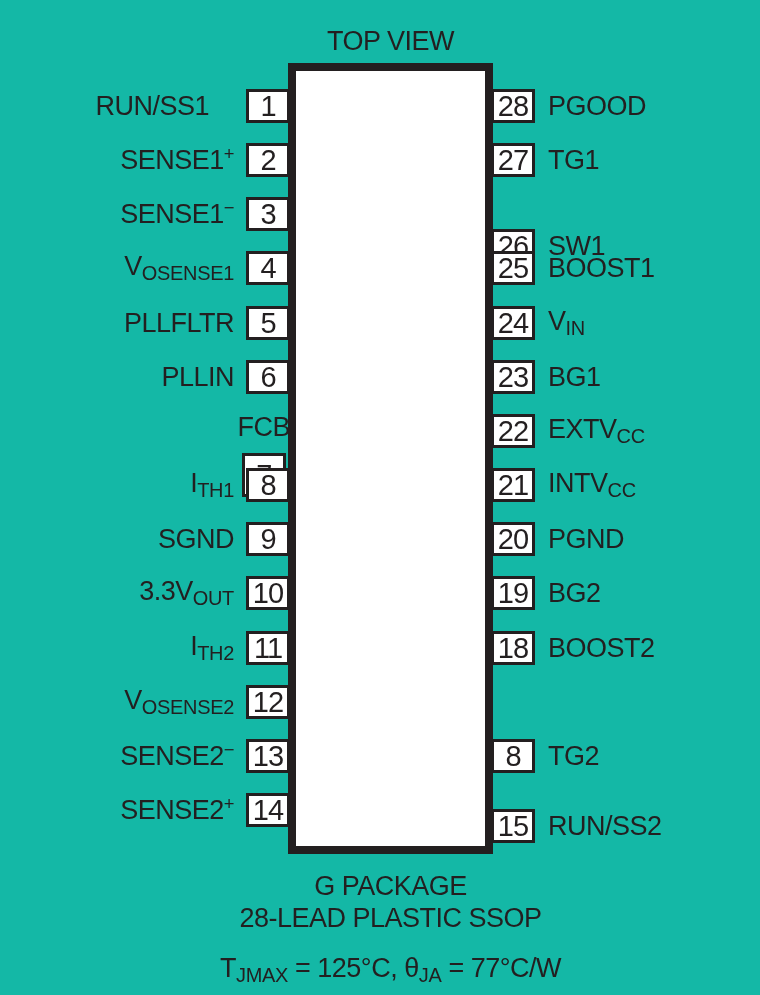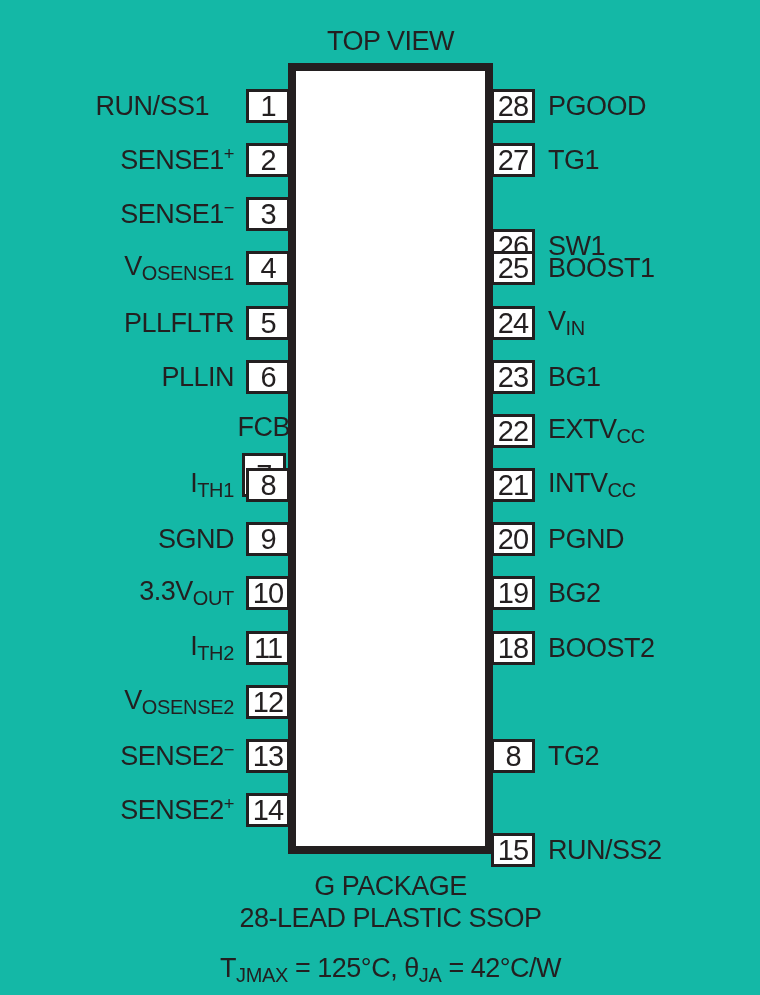--- a/index.html
+++ b/index.html
@@ -186,21 +186,21 @@
         <span class="pin-label"><span>BG2</span></span>
       </div>
       <div class="pin-row right" style="top: 631px;">
         <span class="pin-box">18</span>
         <span class="pin-label"><span>BOOST2</span></span>
       </div>
       <div class="pin-row right" style="top: 739px;">
         <span class="pin-box">8</span>
         <span class="pin-label"><span>TG2</span></span>
       </div>
-      <div class="pin-row right" style="top: 833px;">
+      <div class="pin-row right" style="top: 809px;">
         <span class="pin-box">15</span>
         <span class="pin-label"><span>RUN/SS2</span></span>
       </div>
     </div>
   <div class="footer-line footer-package">G PACKAGE</div>
   <div class="footer-line footer-desc">28-LEAD PLASTIC SSOP</div>
-  <div class="footer-line footer-thermal"><span>T</span><span class="sub">JMAX</span><span> = 125°C, </span><span>θ</span><span class="sub">JA</span><span> = 42°C/W</span></div>
+  <div class="footer-line footer-thermal"><span>T</span><span class="sub">JMAX</span><span> = 125°C, </span><span>θ</span><span class="sub">JA</span><span> = 77°C/W</span></div>
 </div>
 
 </body></html>

